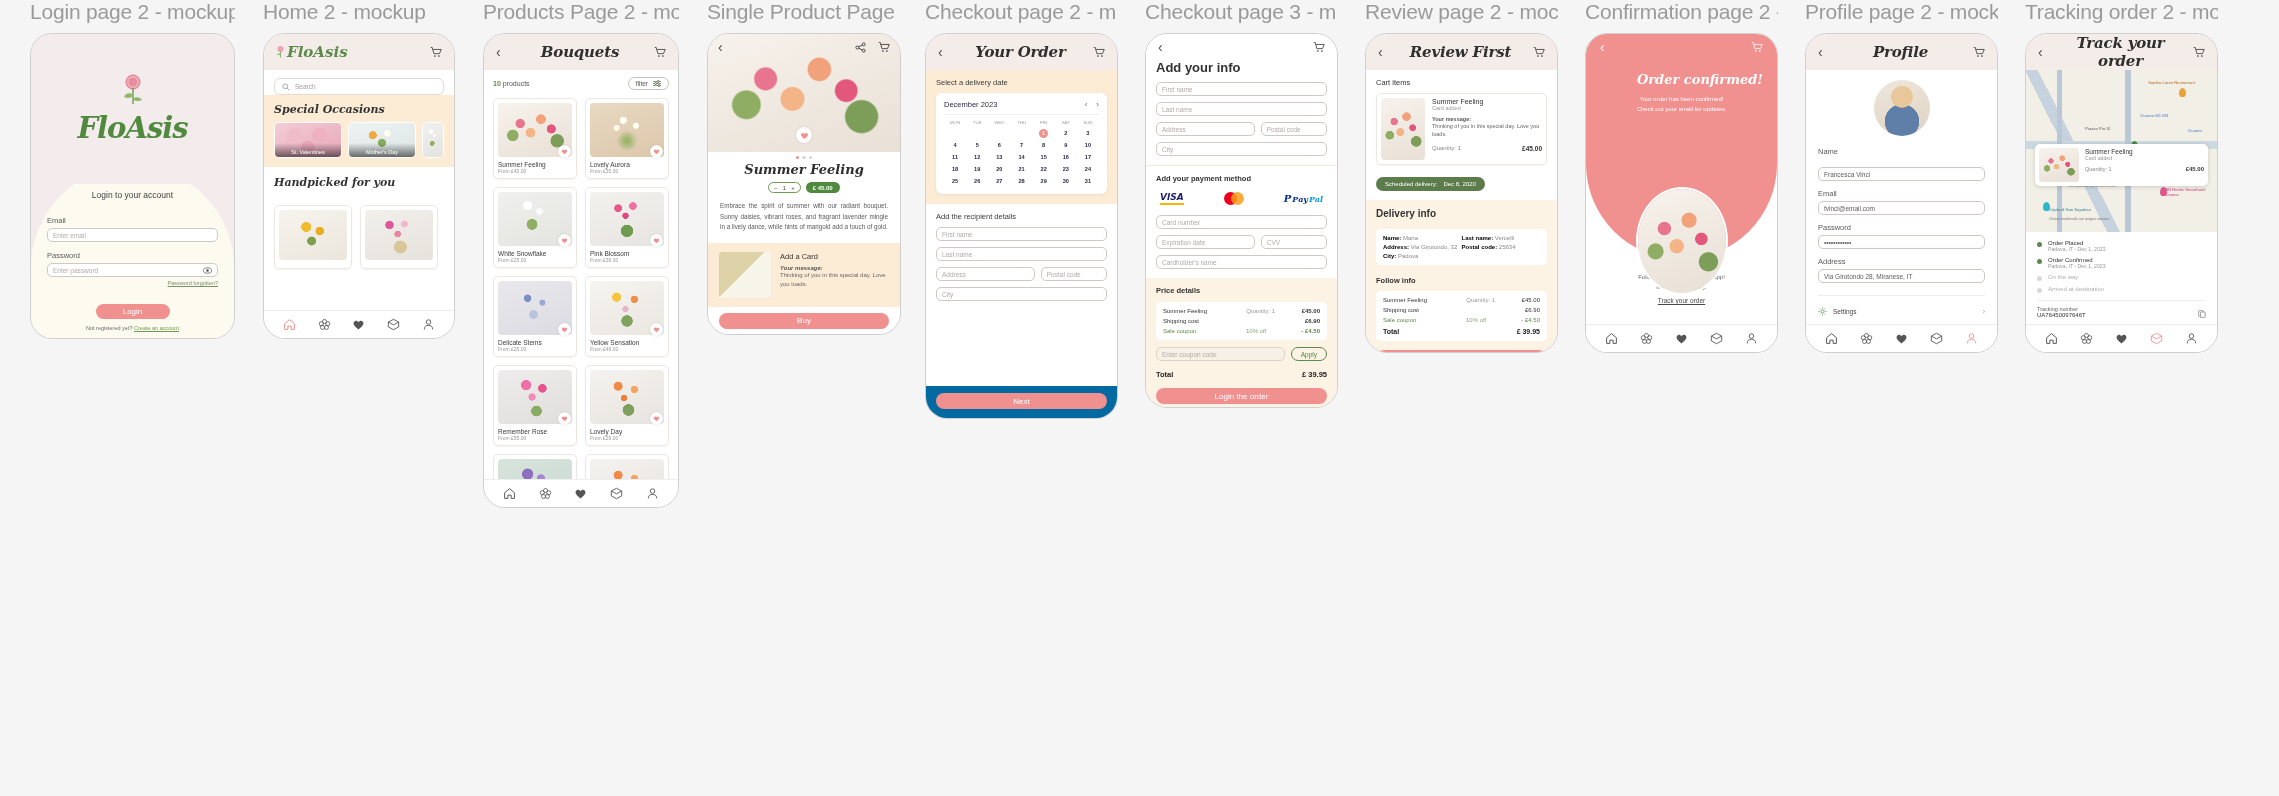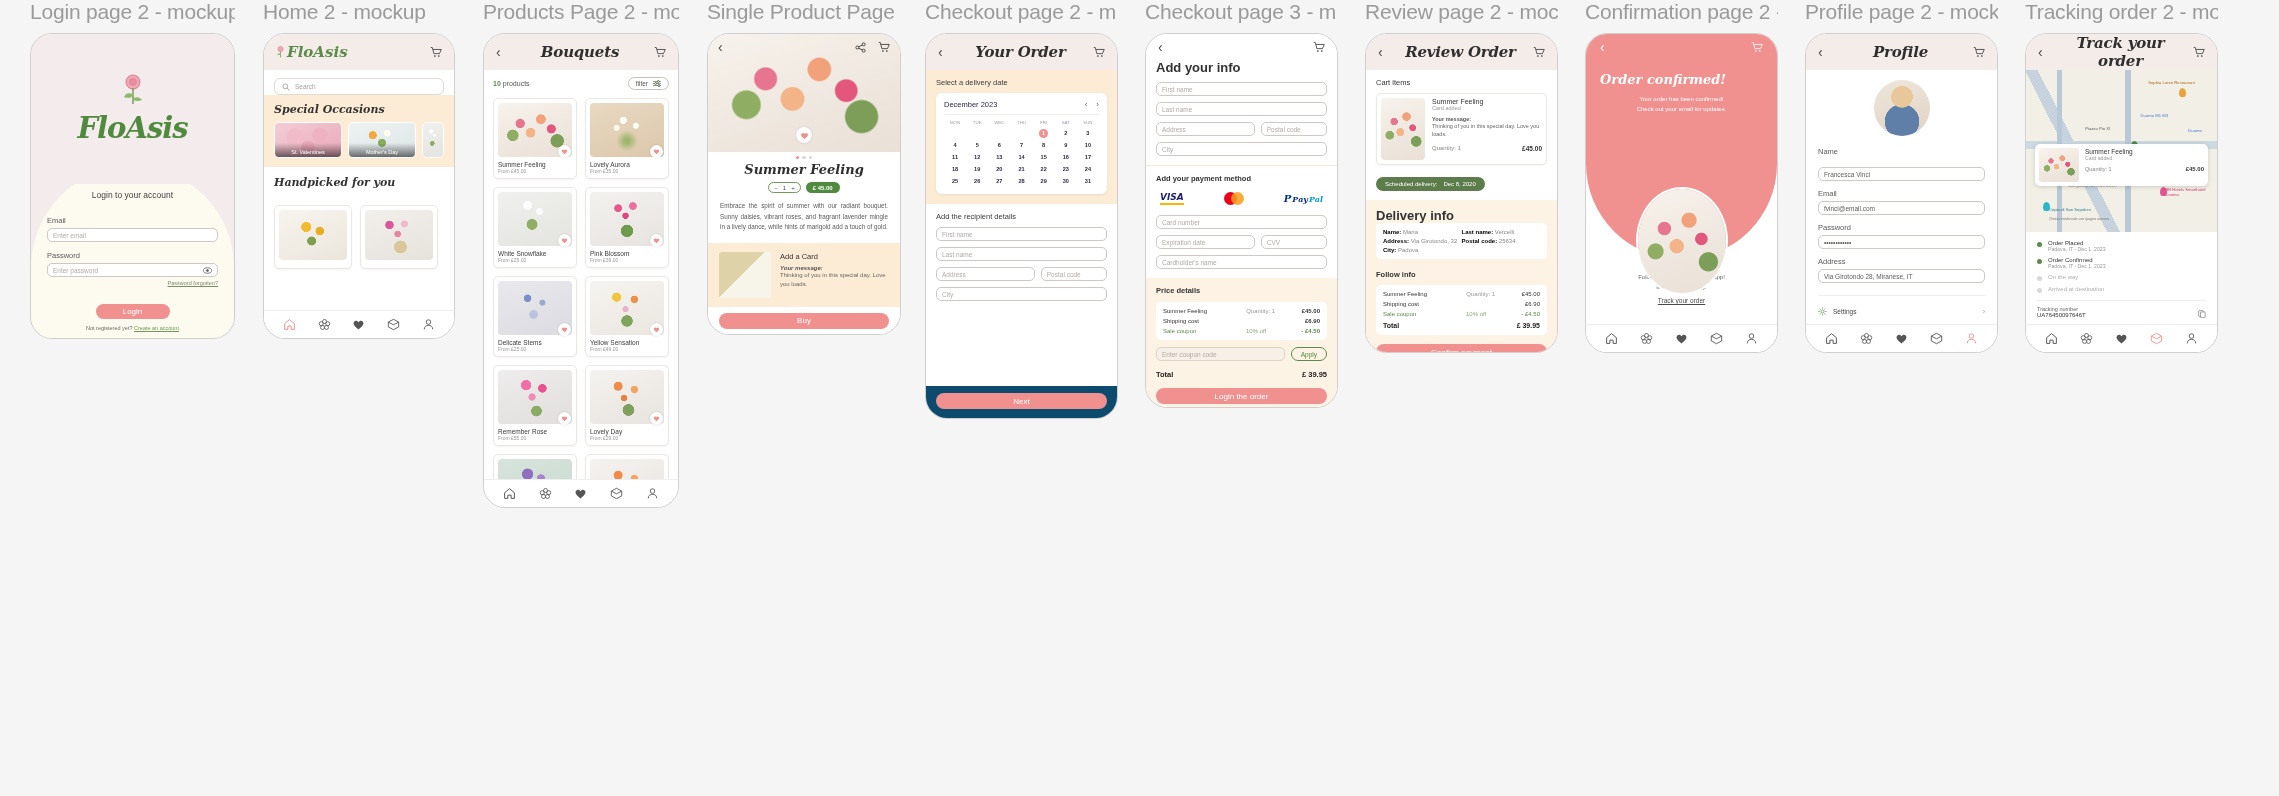--- a/index.html
+++ b/index.html
@@ -620,21 +620,21 @@
           <div style="font-size:7.5px; color:#3b3b3b; margin-bottom:6px;">Add the recipient details</div>
           <div class="inp" style="margin-bottom:6px;">First name</div>
           <div class="inp" style="margin-bottom:6px;">Last name</div>
           <div style="display:flex; gap:6px; margin-bottom:6px;">
             <div class="inp" style="flex:1.6;">Address</div>
             <div class="inp" style="flex:1;">Postal code</div>
           </div>
           <div class="inp">City</div>
         </div>
       </div>
-      <div style="padding:7px 10px 9px; background:#0c4a6e;">
+      <div style="padding:7px 10px 9px; background:#0369a1;">
         <div class="btn-pink" style="width:100%;">Next</div>
       </div>
     </div>
   </div>
 
   <div class="frame" style="left:1145px; width:193px;">
     <div class="frame-title">Checkout page 3 - m...</div>
     <div class="phone" style="height:375px;">
       <div class="topbar plain" style="height:26px;">
         <span class="chev-back">‹</span>
@@ -710,21 +710,21 @@
         </div>
       </div>
     </div>
   </div>
 
   <div class="frame" style="left:1365px; width:193px;">
     <div class="frame-title">Review page 2 - mock...</div>
     <div class="phone" style="height:320px;">
       <div class="topbar">
         <span class="chev-back">‹</span>
-        <span class="tb-title">Review Order</span>
+        <span class="tb-title">Review First</span>
         <span class="ico">
             <svg width="12" height="12" viewBox="0 0 16 16">
               <path d="M1 2h2l2.2 8.2h7.4L15 4.6H4" fill="none" stroke="#3a3a3a" stroke-width="1.1" stroke-linejoin="round"></path>
               <circle cx="6.5" cy="13.4" r="1.1" fill="#3a3a3a"></circle>
               <circle cx="11.8" cy="13.4" r="1.1" fill="#3a3a3a"></circle>
             </svg>
           </span>
       </div>
       <div class="body">
         <div style="padding:8px 10px 9px; background:#fff;">
@@ -741,21 +741,21 @@
                 <span style="font-size:6.5px;color:#333;font-weight:700;">£45.00</span>
               </div>
             </div>
           </div>
           <div style="background:#5d7c4b; border-radius:8px; height:14px; display:inline-flex; align-items:center; gap:6px; padding:0 9px;">
             <span style="font-size:6px; color:#fff;">Scheduled delivery:</span>
             <span style="font-size:6px; color:#fff;">Dec 8, 2020</span>
           </div>
         </div>
         <div style="background:#fdf3e4; padding:8px 10px 9px;">
-          <div style="font-size:13px; color:#333; font-weight:700; margin-bottom:0;">Delivery info</div>
+          <div style="font-size:10px; color:#333; font-weight:700; margin-bottom:10px;">Delivery info</div>
           <div style="background:#fff; border-radius:5px; padding:6px 7px;">
             <div style="display:flex; margin-bottom:3px;">
               <span style="flex:1; font-size:6px;"><b>Name:</b> <span style="color:#888;">Maria</span></span>
               <span style="flex:1; font-size:6px;"><b>Last name:</b> <span style="color:#888;">Vercelli</span></span>
             </div>
             <div style="display:flex; margin-bottom:3px;">
               <span style="flex:1; font-size:6px;"><b>Address:</b> <span style="color:#888;">Via Girotondo, 32</span></span>
               <span style="flex:1; font-size:6px;"><b>Postal code:</b> <span style="color:#888;">25634</span></span>
             </div>
             <div style="display:flex;">
@@ -799,21 +799,21 @@
         <div style="height:26px; display:flex; align-items:center;">
           <span style="font-size:14px; color:#fff; line-height:1;">‹</span>
           <span style="margin-left:auto;" class="ico">
               <svg width="12" height="12" viewBox="0 0 16 16">
                 <path d="M1 2h2l2.2 8.2h7.4L15 4.6H4" fill="none" stroke="#fff" stroke-width="1.1" stroke-linejoin="round"></path>
                 <circle cx="6.5" cy="13.4" r="1.1" fill="#fff"></circle>
                 <circle cx="11.8" cy="13.4" r="1.1" fill="#fff"></circle>
               </svg>
             </span>
         </div>
-        <div style="text-align:left; font-family:'DejaVu Serif',serif; font-style:italic; font-weight:700; font-size:13px; color:#fff; margin-top:12px;">Order confirmed!</div>
+        <div style="text-align:right; font-family:'DejaVu Serif',serif; font-style:italic; font-weight:700; font-size:13px; color:#fff; margin-top:12px;">Order confirmed!</div>
         <div style="text-align:center; font-size:6px; color:#fff; margin-top:7px; line-height:1.7;">
           <div>Your order has been confirmed!</div>
           <div>Check out your email for updates.</div>
         </div>
         <div style="position:absolute; left:50%; transform:translateX(-50%); bottom:-36px; width:92px; height:108px; border-radius:50%; border:2px solid #fff; overflow:hidden;">
           <div class="ph ph-bouquet" style="width:100%;height:100%;"></div>
         </div>
       </div>
       <div style="flex:1; background:#fff; display:flex; flex-direction:column; align-items:center; justify-content:flex-end; padding-bottom:10px;">
         <div style="text-align:center; font-size:6px; color:#666; line-height:1.7; margin-bottom:5px;">

